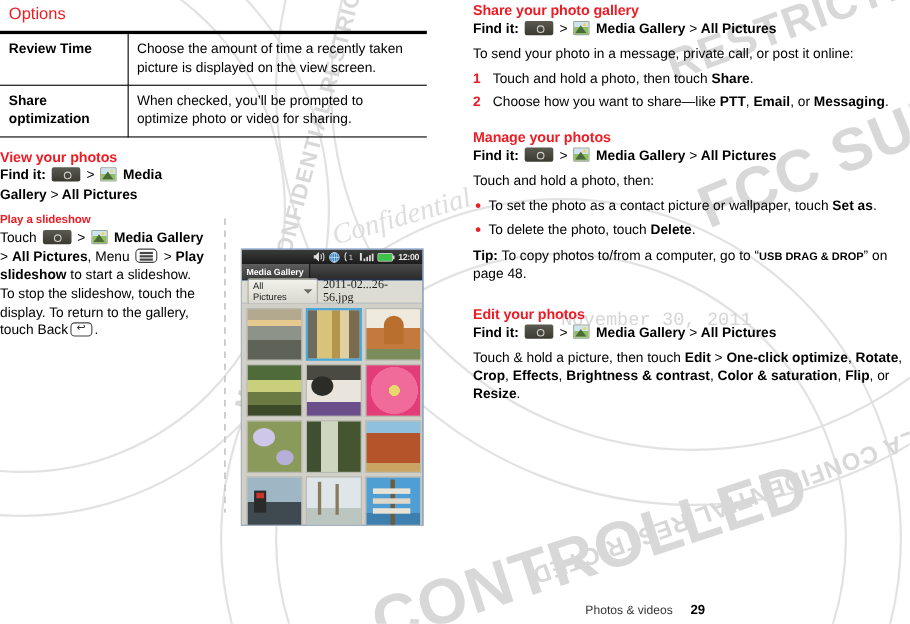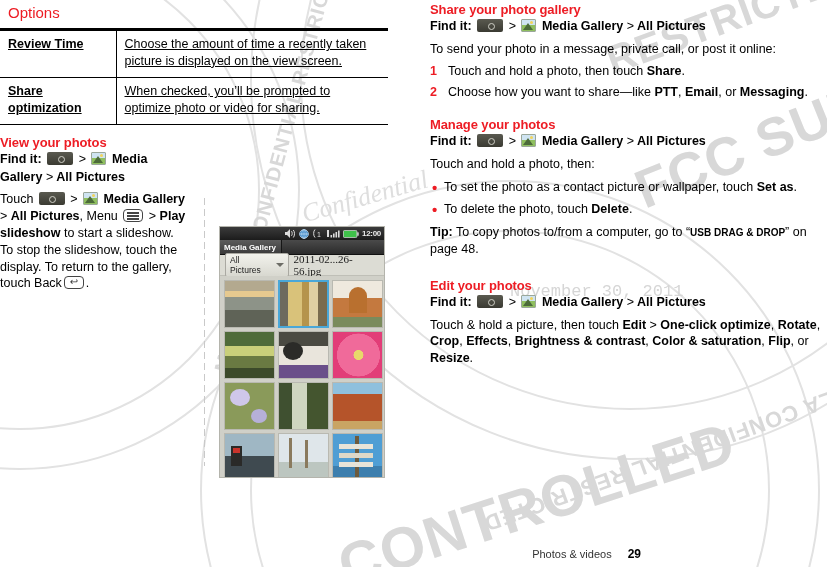--- a/index.html
+++ b/index.html
@@ -75,21 +75,20 @@
     padding: 4px 8px 7px 8px;
     border-bottom: 3px solid #000;
     font-weight: normal;
   }
   table.options td {
     border-bottom: 1.5px solid #000;
     padding: 5px 8px 8px 8px;
     vertical-align: top;
     font-size: 12.5px;
     line-height: 1.32;
-    text-decoration: underline;
   }
   table.options td.key {
     width: 116px;
     font-weight: bold;
     border-right: 1.5px solid #000;
   }
   table.options tr:last-child td { border-bottom: 1.5px solid #000; }
 
   
   h2.sect {
@@ -331,20 +330,21 @@
       <p class="findit">
         <span>Find it:</span>
         <span class="ico-home"></span>
         <span class="n">&gt;</span>
         <span class="ico-gallery"></span>
         <span>Media Gallery</span>
         <span class="n">&gt;</span>
         <span>All Pictures</span>
       </p>
 
+      <h3 class="sub">Play a slideshow</h3>
       <p class="body">
         <span>Touch</span>
         <span class="ico-home"></span>
         <span>&gt;</span>
         <span class="ico-gallery"></span>
         <span class="b">Media Gallery</span>
         <span>&gt;</span>
         <span class="b">All Pictures</span><span>,</span>
         <span>Menu</span>
         <span class="ico-menu"><i></i><i></i><i></i></span>

